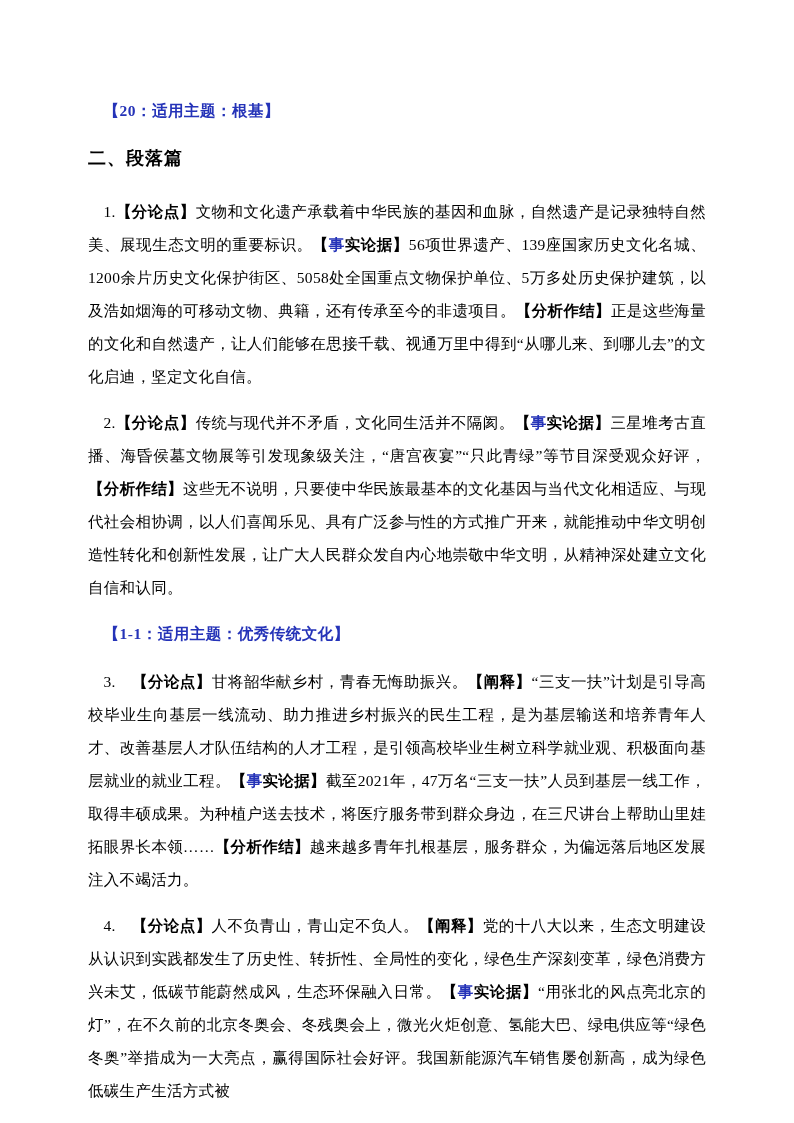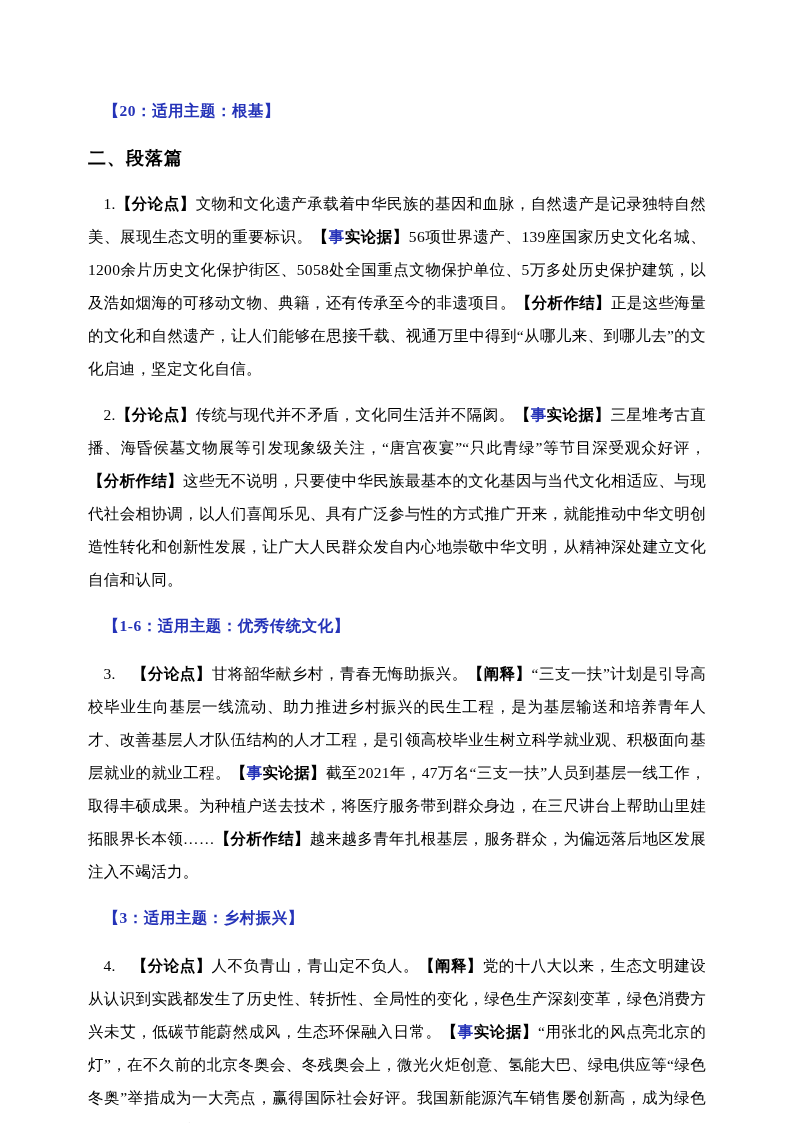--- a/index.html
+++ b/index.html
@@ -25,21 +25,21 @@
     color: var(--accent);
     line-height: 33px;
     text-indent: 1em;
     margin: 0 0 15px 0;
     letter-spacing: 0.5px;
   }
   .section-title {
     font-size: 18px;
     font-weight: bold;
     line-height: 33px;
-    margin: 0 0 12px 0;
+    margin: 0 0 20px 0;
     letter-spacing: 1px;
   }
   .para {
     margin: 4px 0 13px 0;
     line-height: 33px;
     text-align: justify;
     text-indent: 1em;
     letter-spacing: 0.3px;
   }
   .seg-normal { font-weight: normal; color: var(--ink); }
@@ -52,21 +52,20 @@
 <div class="page">
 
   <div class="theme-header">【20：适用主题：根基】</div>
 
   <div class="section-title">二、段落篇</div>
 
   <p class="para"><span class="seg-normal">1.</span><span class="seg-bold">【分论点】</span><span class="seg-normal">文物和文化遗产承载着中华民族的基因和血脉，自然遗产是记录独特自然美、展现生态文明的重要标识。</span><span class="seg-bold">【</span><span class="seg-bluebold">事</span><span class="seg-bold">实论据】</span><span class="seg-normal">56项世界遗产、139座国家历史文化名城、1200余片历史文化保护街区、5058处全国重点文物保护单位、5万多处历史保护建筑，以及浩如烟海的可移动文物、典籍，还有传承至今的非遗项目。</span><span class="seg-bold">【分析作结】</span><span class="seg-normal">正是这些海量的文化和自然遗产，让人们能够在思接千载、视通万里中得到“从哪儿来、到哪儿去”的文化启迪，坚定文化自信。</span></p>
 
   <p class="para"><span class="seg-normal">2.</span><span class="seg-bold">【分论点】</span><span class="seg-normal">传统与现代并不矛盾，文化同生活并不隔阂。</span><span class="seg-bold">【</span><span class="seg-bluebold">事</span><span class="seg-bold">实论据】</span><span class="seg-normal">三星堆考古直播、海昏侯墓文物展等引发现象级关注，“唐宫夜宴”“只此青绿”等节目深受观众好评，</span><span class="seg-bold">【分析作结】</span><span class="seg-normal">这些无不说明，只要使中华民族最基本的文化基因与当代文化相适应、与现代社会相协调，以人们喜闻乐见、具有广泛参与性的方式推广开来，就能推动中华文明创造性转化和创新性发展，让广大人民群众发自内心地崇敬中华文明，从精神深处建立文化自信和认同。</span></p>
 
-  <div class="theme-header">【1-6：适用主题：优秀传统文化】</div>
+  <div class="theme-header">【1-1：适用主题：优秀传统文化】</div>
 
   <p class="para"><span class="seg-normal">3.　</span><span class="seg-bold">【分论点】</span><span class="seg-normal">甘将韶华献乡村，青春无悔助振兴。</span><span class="seg-bold">【阐释】</span><span class="seg-normal">“三支一扶”计划是引导高校毕业生向基层一线流动、助力推进乡村振兴的民生工程，是为基层输送和培养青年人才、改善基层人才队伍结构的人才工程，是引领高校毕业生树立科学就业观、积极面向基层就业的就业工程。</span><span class="seg-bold">【</span><span class="seg-bluebold">事</span><span class="seg-bold">实论据】</span><span class="seg-normal">截至2021年，47万名“三支一扶”人员到基层一线工作，取得丰硕成果。为种植户送去技术，将医疗服务带到群众身边，在三尺讲台上帮助山里娃拓眼界长本领……</span><span class="seg-bold">【分析作结】</span><span class="seg-normal">越来越多青年扎根基层，服务群众，为偏远落后地区发展注入不竭活力。</span></p>
 
-  <div class="theme-header">【3：适用主题：乡村振兴】</div>
 
   <p class="para"><span class="seg-normal">4.　</span><span class="seg-bold">【分论点】</span><span class="seg-normal">人不负青山，青山定不负人。</span><span class="seg-bold">【阐释】</span><span class="seg-normal">党的十八大以来，生态文明建设从认识到实践都发生了历史性、转折性、全局性的变化，绿色生产深刻变革，绿色消费方兴未艾，低碳节能蔚然成风，生态环保融入日常。</span><span class="seg-bold">【</span><span class="seg-bluebold">事</span><span class="seg-bold">实论据】</span><span class="seg-normal">“用张北的风点亮北京的灯”，在不久前的北京冬奥会、冬残奥会上，微光火炬创意、氢能大巴、绿电供应等“绿色冬奥”举措成为一大亮点，赢得国际社会好评。我国新能源汽车销售屡创新高，成为绿色低碳生产生活方式被</span></p>
 
 </div>
 
 </body></html>

